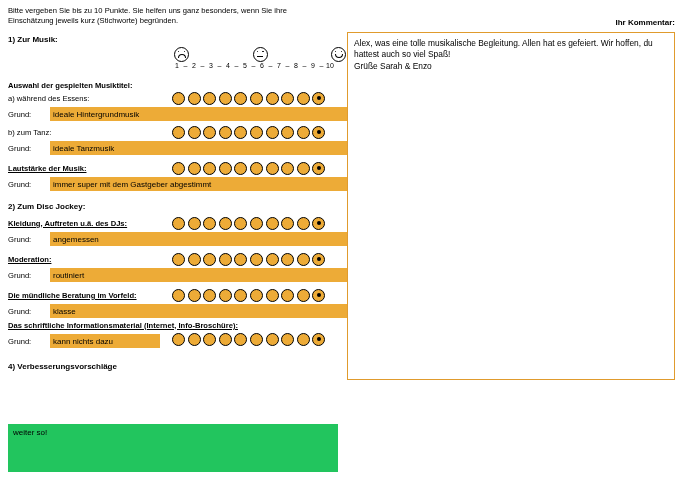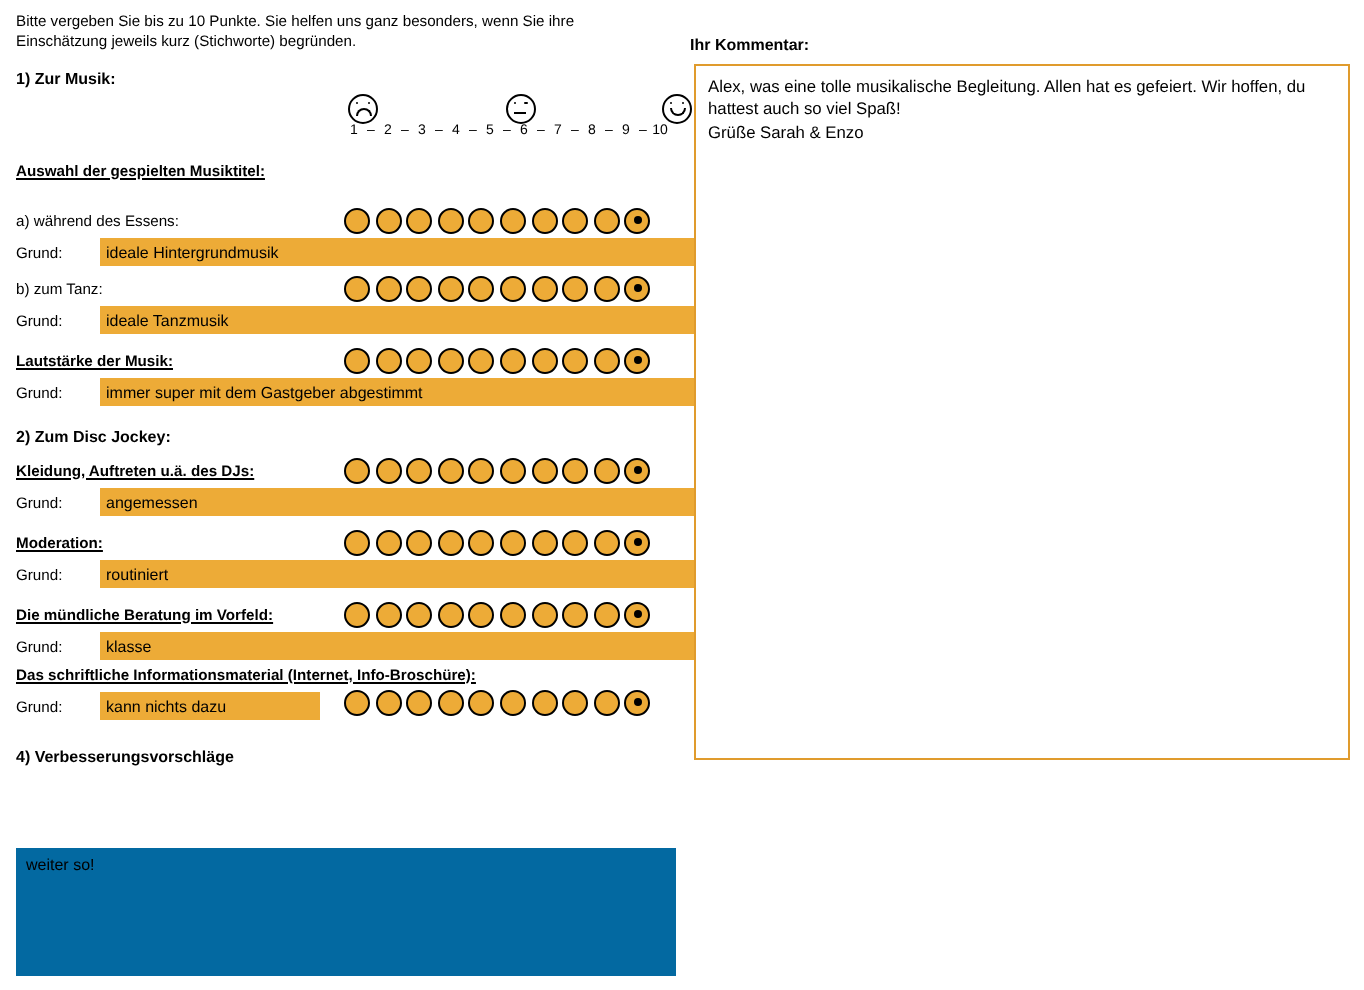--- a/index.html
+++ b/index.html
@@ -36,23 +36,22 @@
     margin-bottom: 8px;
   }
   .section-title {
     font-weight: bold;
     font-size: 8px;
     margin: 6px 0 3px 0;
   }
   .subhead {
     font-weight: bold;
     font-size: 7.6px;
-    text-decoration: underline;
     margin-top: 8px;
-    margin-bottom: 14px;
+    margin-bottom: 2px;
   }
   
   .scale-header {
     position: relative;
     height: 26px;
     margin-left: 0;
   }
   .faces {
     position: absolute;
     left: 166px;
@@ -192,33 +191,33 @@
   }
   .grund-field.short {
     width: 110px;
   }
   
   .suggest-box {
     position: absolute;
     left: 8px;
     top: 424px;
     width: 330px;
-    height: 64px;
-    background: #0369a1;
+    height: 48px;
+    background: #22c55e;
     font-size: 8px;
     padding: 4px 0 0 5px;
     box-sizing: border-box;
   }
   
   .comment-title {
     position: absolute;
     left: 345px;
     top: 18px;
     width: 330px;
-    text-align: left;
+    text-align: right;
     font-size: 8px;
     font-weight: bold;
   }
   .comment-box {
     position: absolute;
     left: 347px;
     top: 32px;
     width: 328px;
     height: 348px;
     border: 1.6px solid #e09b2d;

